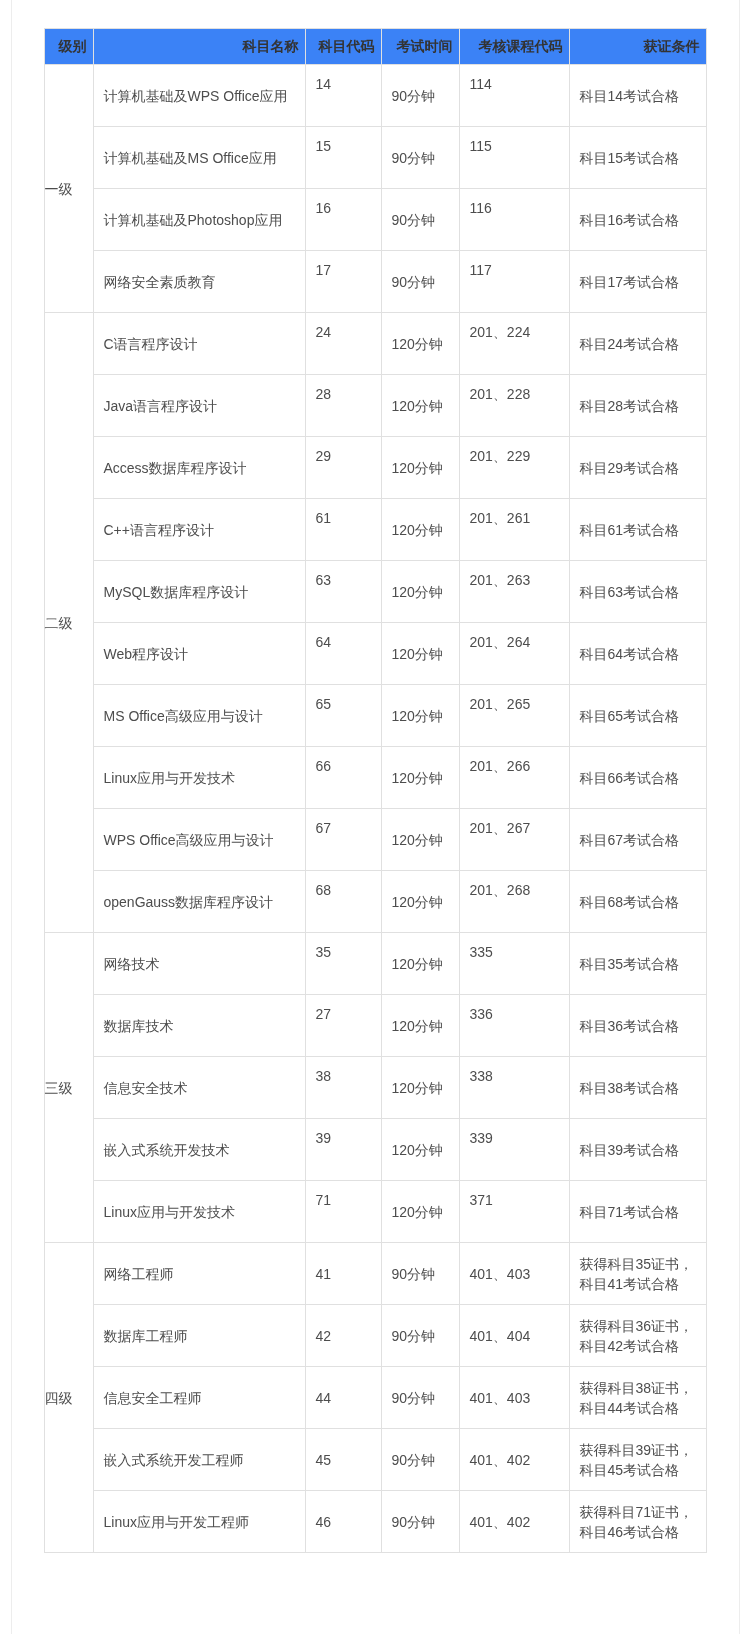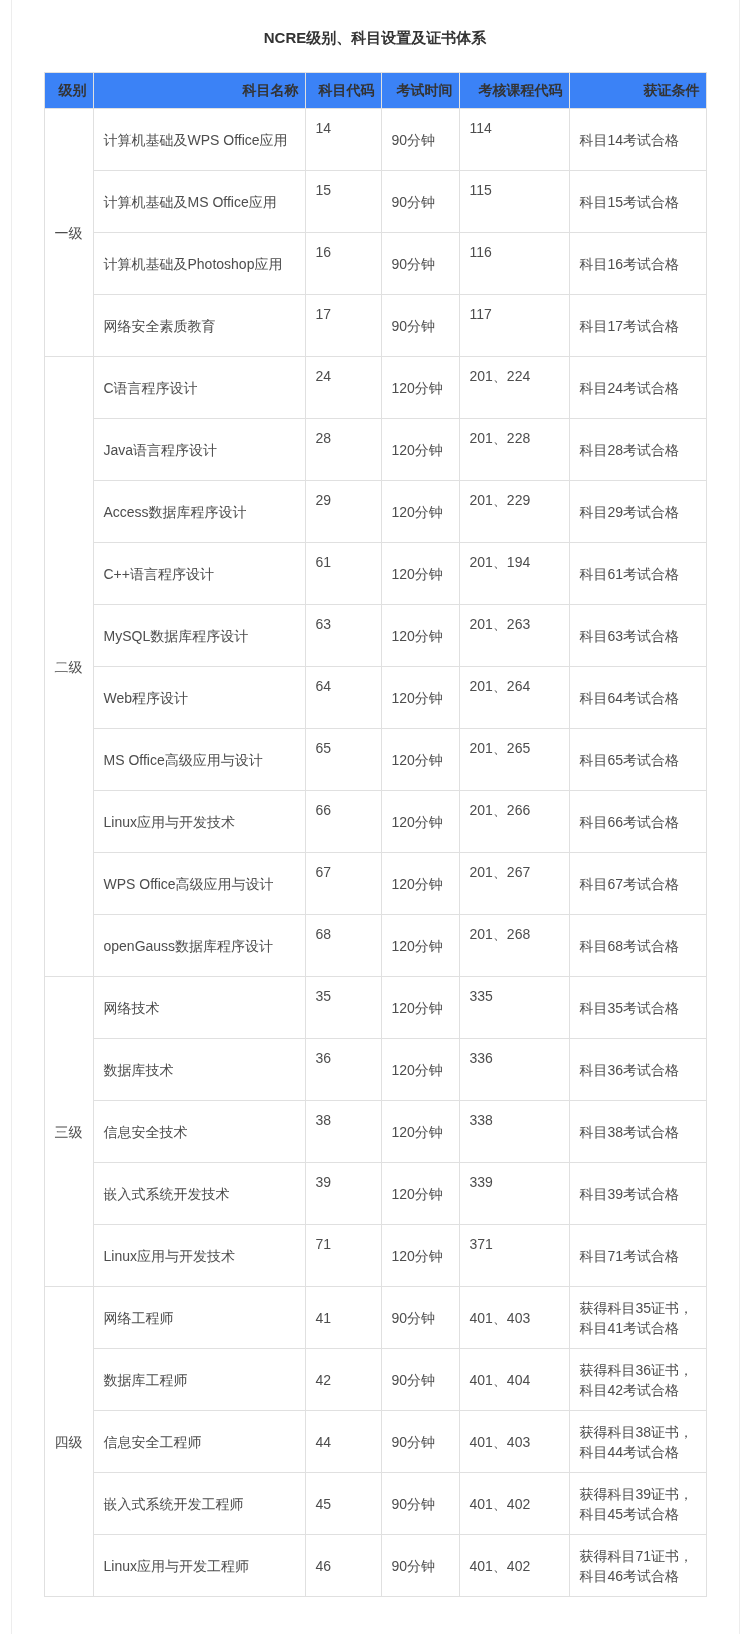--- a/index.html
+++ b/index.html
@@ -54,41 +54,39 @@
   }
   .ncre-table tbody tr.body-row { height: 62px; }
   .ncre-table td {
     color: #4d4d4d;
     padding: 0 6px 0 10px;
     vertical-align: middle;
     line-height: 20px;
     background: #ffffff;
   }
   .ncre-table td.col-level {
-    text-align: center;
     padding: 0;
   }
   .ncre-table td.col-code,
   .ncre-table td.col-course {
     vertical-align: top;
     padding-top: 9px;
   }
   .ncre-table tr.sec-4 td.col-code,
   .ncre-table tr.sec-4 td.col-course {
     vertical-align: middle;
     padding-top: 0;
   }
   .cond-line { line-height: 20px; }
   .cond-line + .cond-line { margin-top: 0; }
 </style>
 </head>
 <body>
 
 <div class="content-card">
-  <h3 class="page-title">NCRE级别、科目设置及证书体系</h3>
 
   <table class="ncre-table">
     <colgroup>
       <col class="c-level">
         <col class="c-name">
         <col class="c-code">
       <col class="c-time">
         <col class="c-course">
         <col class="c-cond">
     </colgroup>
@@ -165,21 +163,21 @@
           <td class="col-time">120分钟</td>
           <td class="col-course">201、229</td>
           <td class="col-cond">
             <div class="cond-line">科目29考试合格</div>
           </td>
         </tr>
         <tr class="body-row sec-2">
           <td class="col-name">C++语言程序设计</td>
           <td class="col-code">61</td>
           <td class="col-time">120分钟</td>
-          <td class="col-course">201、194</td>
+          <td class="col-course">201、261</td>
           <td class="col-cond">
             <div class="cond-line">科目61考试合格</div>
           </td>
         </tr>
         <tr class="body-row sec-2">
           <td class="col-name">MySQL数据库程序设计</td>
           <td class="col-code">63</td>
           <td class="col-time">120分钟</td>
           <td class="col-course">201、263</td>
           <td class="col-cond">
@@ -236,21 +234,21 @@
           <td class="col-name">网络技术</td>
           <td class="col-code">35</td>
           <td class="col-time">120分钟</td>
           <td class="col-course">335</td>
           <td class="col-cond">
             <div class="cond-line">科目35考试合格</div>
           </td>
         </tr>
         <tr class="body-row sec-3">
           <td class="col-name">数据库技术</td>
-          <td class="col-code">36</td>
+          <td class="col-code">27</td>
           <td class="col-time">120分钟</td>
           <td class="col-course">336</td>
           <td class="col-cond">
             <div class="cond-line">科目36考试合格</div>
           </td>
         </tr>
         <tr class="body-row sec-3">
           <td class="col-name">信息安全技术</td>
           <td class="col-code">38</td>
           <td class="col-time">120分钟</td>

